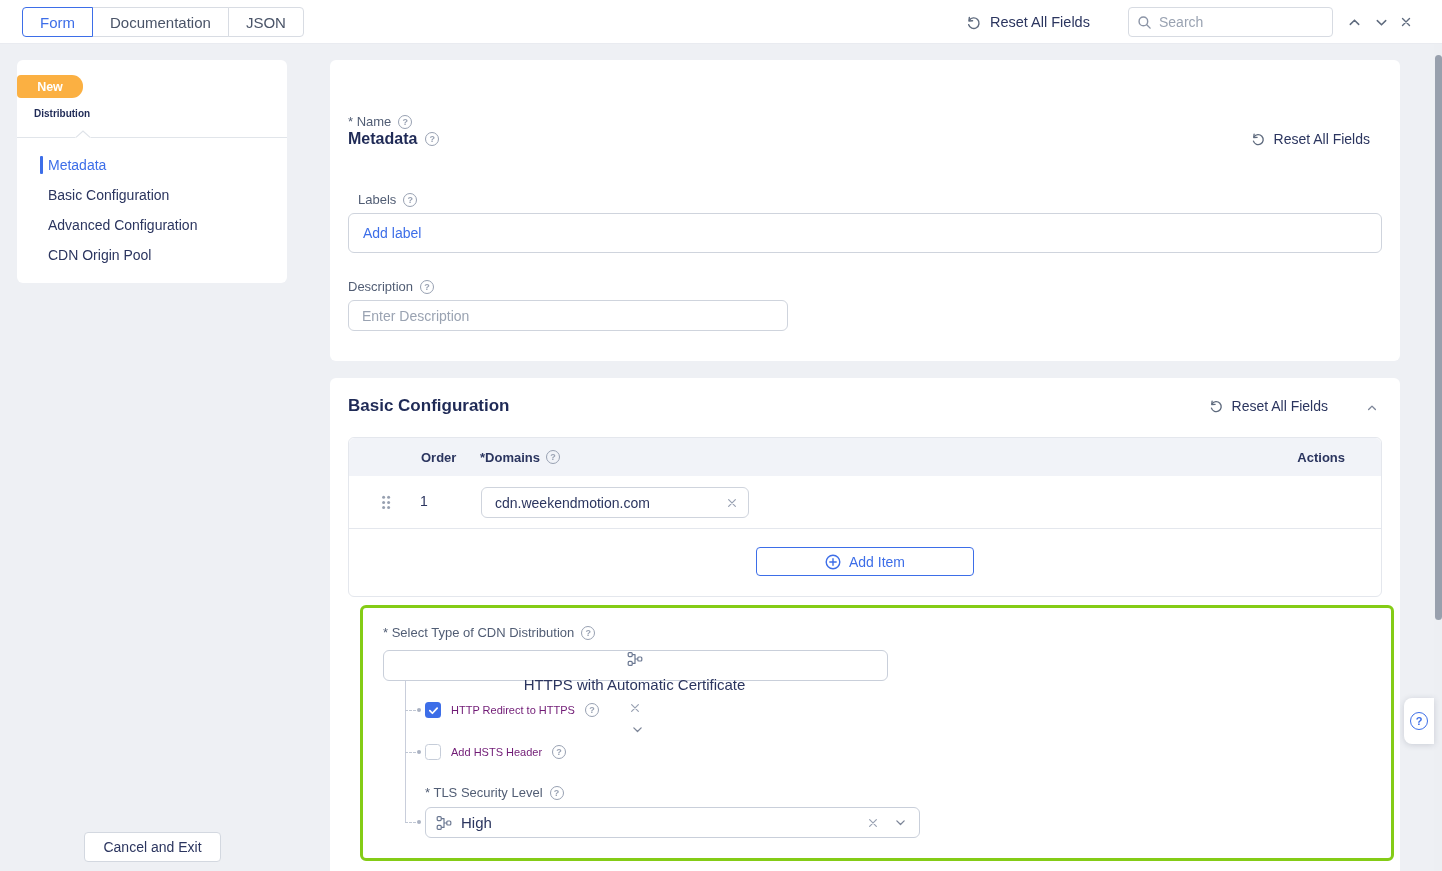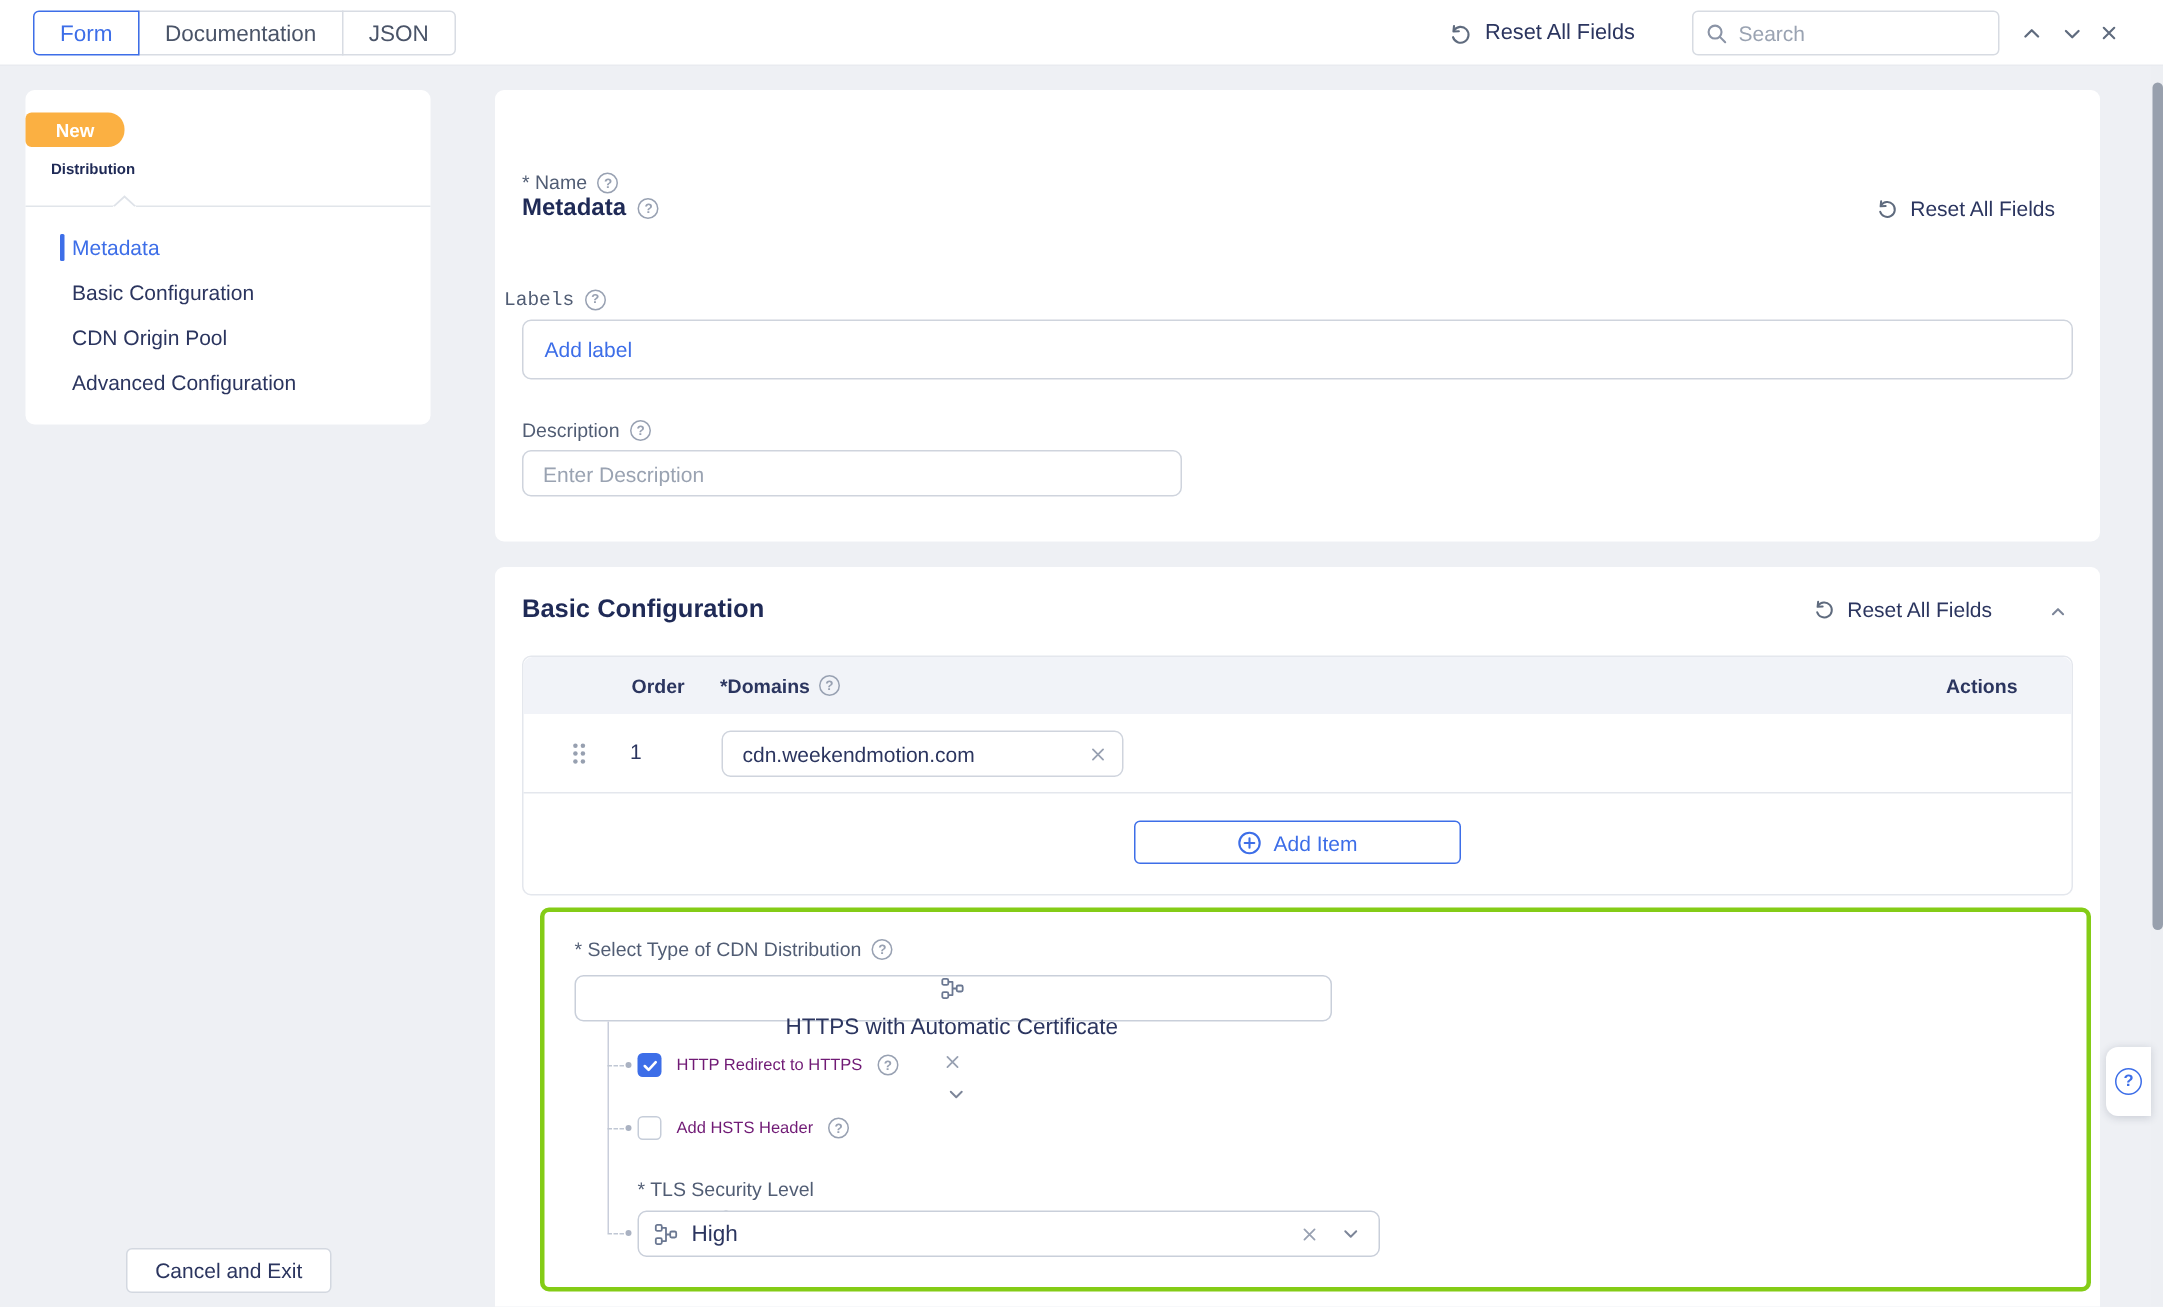--- a/index.html
+++ b/index.html
@@ -225,22 +225,22 @@
   <div class="sb-divider"></div>
   <span class="sb-caret">
     <svg width="16" height="8" viewBox="0 0 16 8">
         <path d="M0 8 L8 0.8 L16 8 Z" fill="#ffffff" stroke="none"></path>
         <path d="M1 7.4 L8 1 L15 7.4" fill="none" stroke="#dfe3e9" stroke-width="1.2"></path>
       </svg>
   </span>
   <div class="sb-nav">
     <div class="sb-item active">Metadata</div>
     <div class="sb-item">Basic Configuration</div>
+    <div class="sb-item">Advanced Configuration</div>
     <div class="sb-item">CDN Origin Pool</div>
-    <div class="sb-item">Advanced Configuration</div>
   </div>
 </div>
 
 <button class="cancel-btn">Cancel and Exit</button>
 
 <div class="card card-metadata">
   <div class="card-title" style="top:70px;">
     <span class="t16">Metadata</span>
     <span class="help-dot">?</span>
   </div>
@@ -252,21 +252,21 @@
         </svg>
     </span>
     <span>Reset All Fields</span>
   </div>
 
   <div class="field-label" style="left:18px; top:54px;">
     <span>* Name</span>
     <span class="help-dot">?</span>
   </div>
 
-  <div class="field-label" style="left:6px; top:132px;font-family:Liberation Mono, monospace;">
+  <div class="field-label" style="left:28px; top:132px;">
     <span>Labels</span>
     <span class="help-dot">?</span>
   </div>
   <div class="labels-box">
     <span class="link-blue">Add label</span>
   </div>
 
   <div class="field-label" style="left:18px; top:219px;">
     <span>Description</span>
     <span class="help-dot">?</span>
@@ -386,21 +386,21 @@
       <span class="chk-label">HTTP Redirect to HTTPS</span>
       <span class="help-dot">?</span>
     </div>
 
     <div class="chk-row" style="top:136px;">
       <span class="chk off"></span>
       <span class="chk-label">Add HSTS Header</span>
       <span class="help-dot">?</span>
     </div>
 
-    <div class="field-label" style="left:62px; top:177px;flex-direction:column;">
+    <div class="field-label" style="left:62px; top:177px;">
       <span>* TLS Security Level</span>
       <span class="help-dot">?</span>
     </div>
     <div class="select-box" style="left:62px; top:199px; width:495px;">
       <span class="icon-gray">
         <svg width="16" height="16" viewBox="0 0 16 16" fill="none" stroke="#6b7892" stroke-width="1.2">
             <rect x="1.2" y="1.6" width="4" height="4" rx="1"></rect>
             <rect x="1.2" y="10.4" width="4" height="4" rx="1"></rect>
             <rect x="10.8" y="6" width="4" height="4" rx="1"></rect>
             <path d="M5.2 3.6 H8 V8 H10.8 M5.2 12.4 H8 V8" stroke-linejoin="round"></path>

